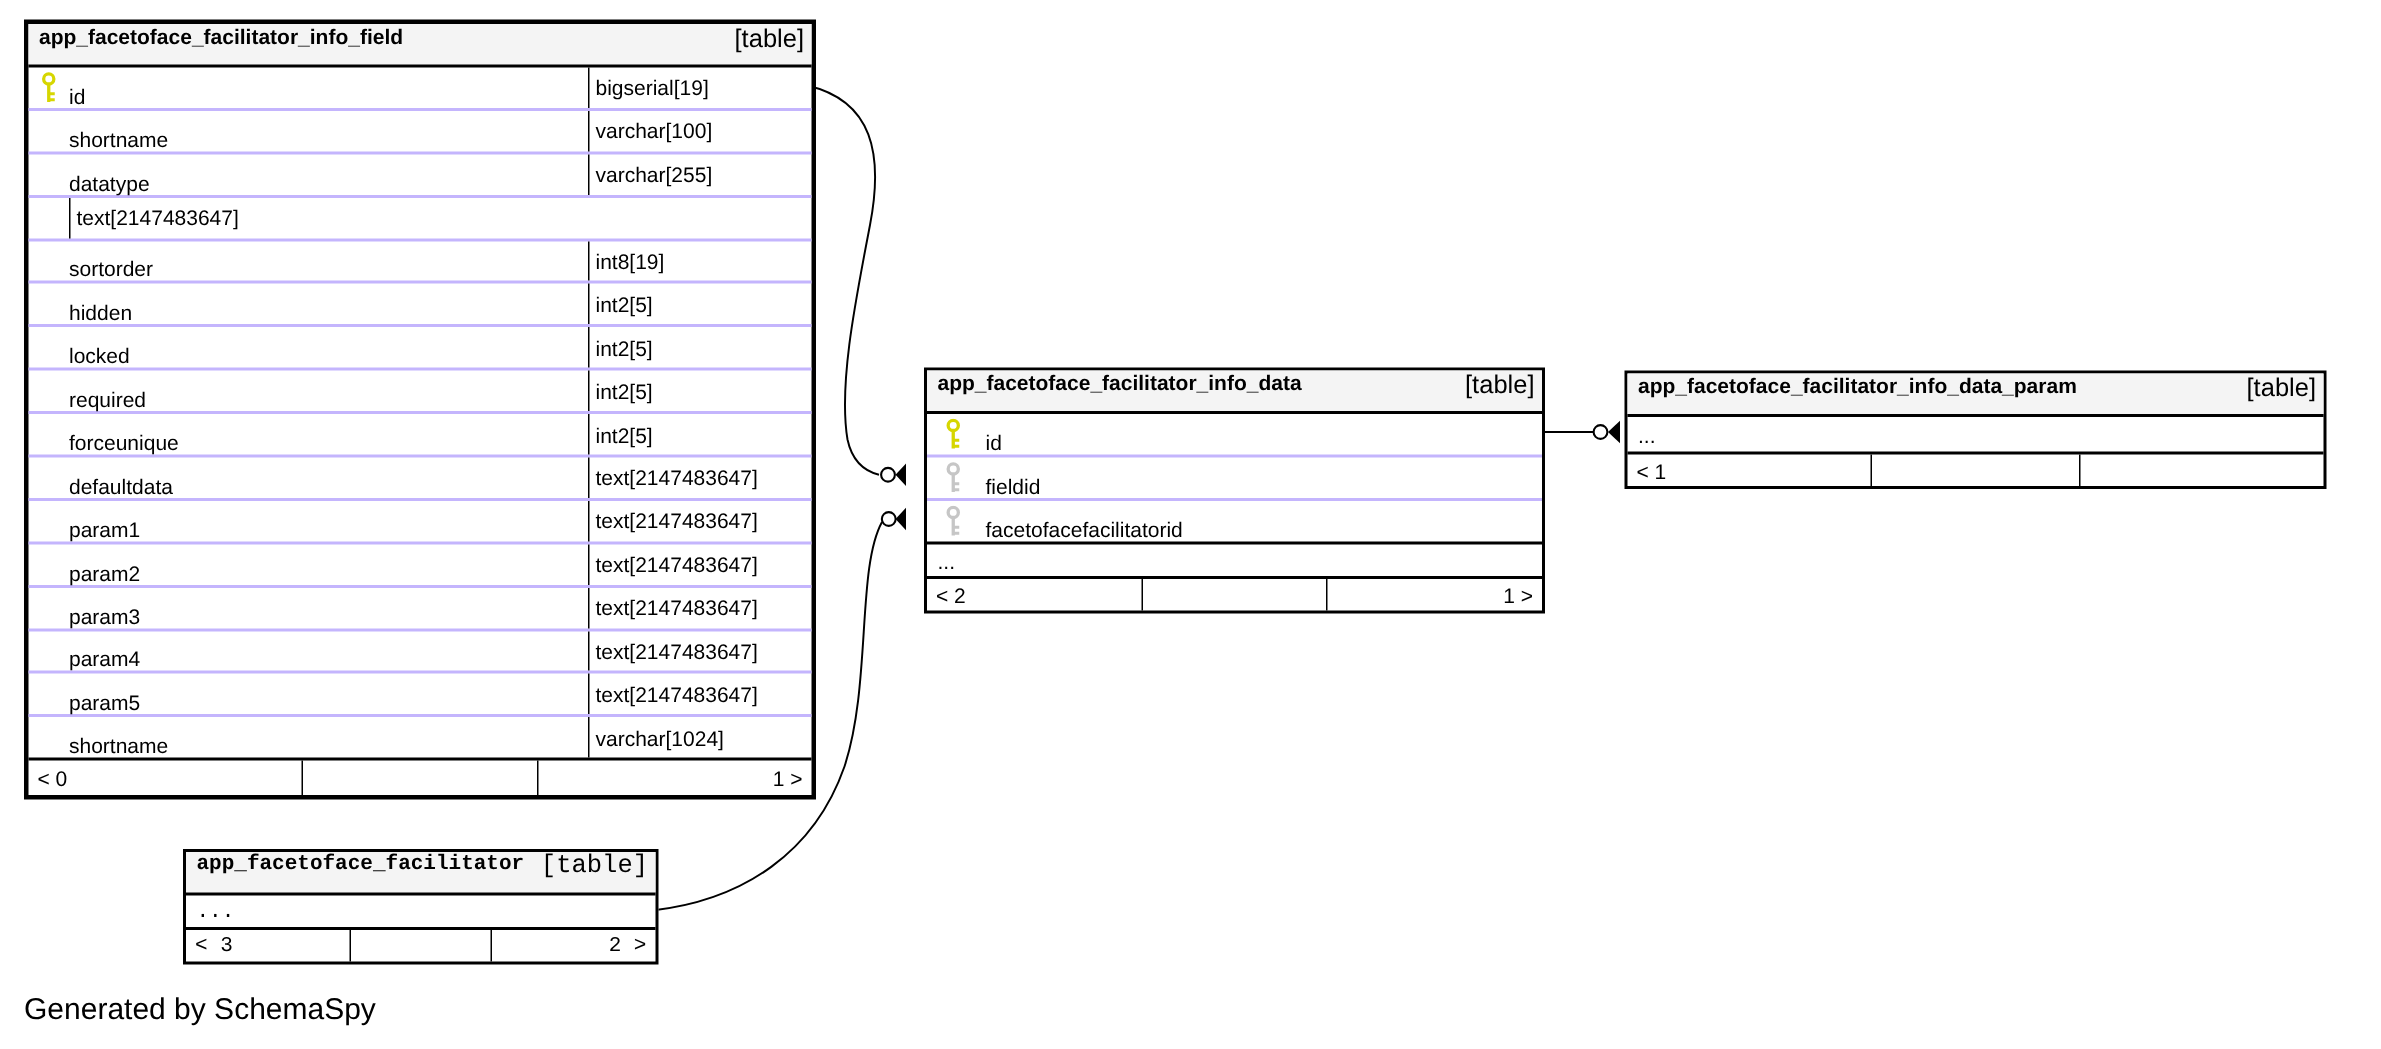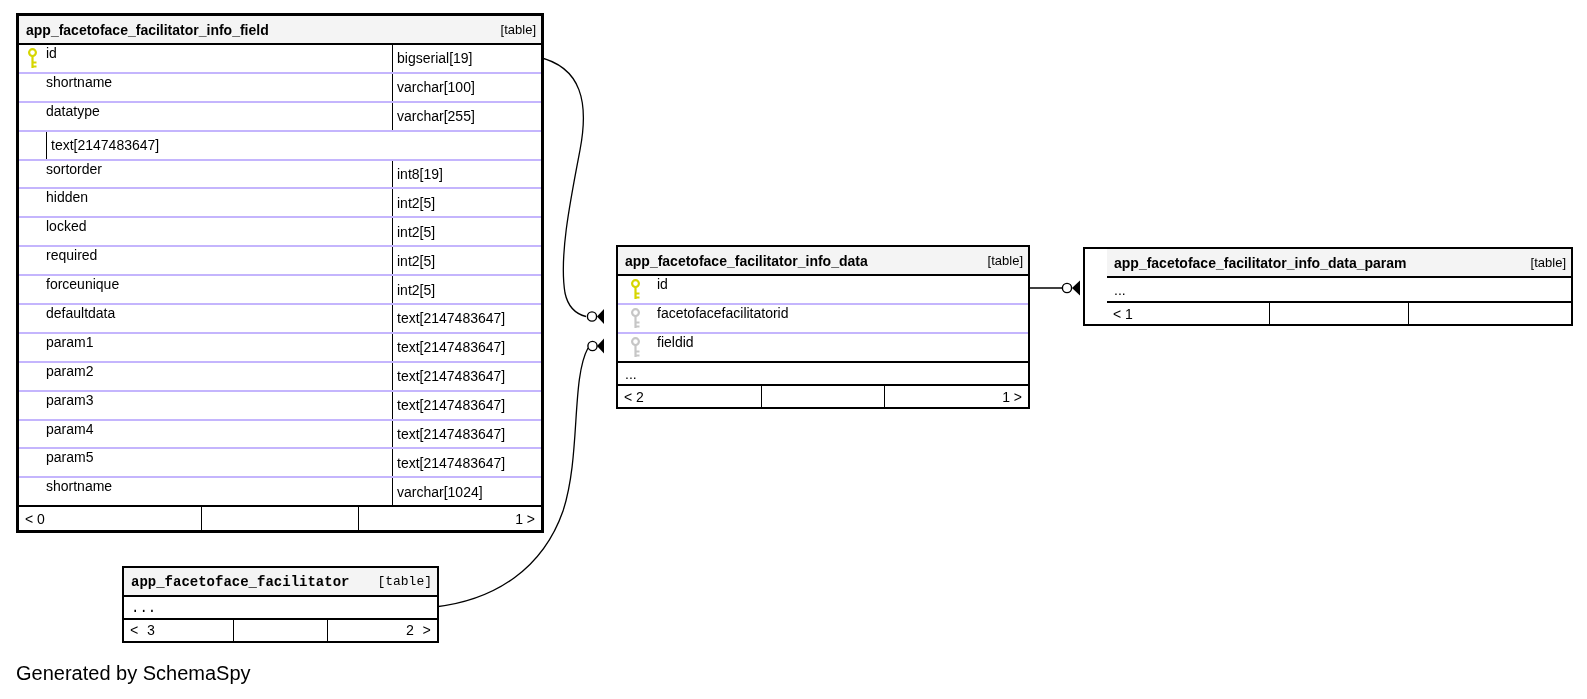--- a/index.html
+++ b/index.html
@@ -6,26 +6,26 @@
   .canvas {
     position:relative; width:1587px; height:699px; background:#ffffff;
     font-family:"Liberation Sans", sans-serif; font-size:14px; color:#000;
     overflow:hidden;
   }
   svg.edges { position:absolute; left:0; top:0; width:1587px; height:699px; }
   .tbl { position:absolute; background:#fff; border:2px solid #000; }
   .tbl.t1 { border-width:3px; }
   .tbl > :not(:first-child) { border-top:2px solid #000; }
   .hdr {
-    display:flex; justify-content:space-between; align-items:center;
+    display:flex; justify-content:space-between; align-items:flex-start;
     background:#f4f4f4; height:27px; padding:0 5px 0 7px; box-sizing:border-box;
   }
   .hdr .title { font-weight:bold; font-size:14px; white-space:nowrap; }
-  .hdr .badge { font-size:13px; white-space:nowrap; }
-  .rows .row { display:flex; align-items:flex-start; height:27px; }
+  .hdr .badge { font-size:17px; white-space:nowrap; }
+  .rows .row { display:flex; align-items:flex-end; height:27px; }
   .t1 .rows .row { height:26.9px; }
   .rows .row + .row { border-top:2px solid #c4b5fd; }
   .keycell { width:13px; margin:0 6px 0 8px; flex:none; display:flex; align-items:center; height:100%; }
   .t2 .keycell { margin:0 14px 0 12px; }
   .nm { flex:1; white-space:nowrap; }
   .t1 .nm { flex:none; width:346px; }
   .tp {
     flex:1; align-self:stretch; display:flex; align-items:center;
     border-left:1px solid #000; padding-left:4px; white-space:nowrap;
   }
@@ -180,43 +180,43 @@
         </div>
         <div class="row">
           <span class="keycell">
             <svg width="12" height="21" viewBox="0 0 12 21">
               <circle cx="5.5" cy="4.6" r="3.4" fill="none" stroke="#c6c6c6" stroke-width="2.2"></circle>
               <line x1="5.5" y1="8" x2="5.5" y2="20" stroke="#c6c6c6" stroke-width="2.2"></line>
               <line x1="5.5" y1="14.5" x2="9.5" y2="14.5" stroke="#c6c6c6" stroke-width="2"></line>
               <line x1="5.5" y1="18.5" x2="9.5" y2="18.5" stroke="#c6c6c6" stroke-width="2"></line>
             </svg>
           </span>
-          <span class="nm">facetofacefacilitatorid</span>
+          <span class="nm">fieldid</span>
         </div>
         <div class="row">
           <span class="keycell">
             <svg width="12" height="21" viewBox="0 0 12 21">
               <circle cx="5.5" cy="4.6" r="3.4" fill="none" stroke="#c6c6c6" stroke-width="2.2"></circle>
               <line x1="5.5" y1="8" x2="5.5" y2="20" stroke="#c6c6c6" stroke-width="2.2"></line>
               <line x1="5.5" y1="14.5" x2="9.5" y2="14.5" stroke="#c6c6c6" stroke-width="2"></line>
               <line x1="5.5" y1="18.5" x2="9.5" y2="18.5" stroke="#c6c6c6" stroke-width="2"></line>
             </svg>
           </span>
-          <span class="nm">fieldid</span>
+          <span class="nm">facetofacefacilitatorid</span>
         </div>
       </div>
     <div class="more">...</div>
     <div class="ftr">
       <span class="fl">&lt; 2</span>
       <span class="fc"></span>
       <span class="fr">1 &gt;</span>
     </div>
   </div>
 
-  <div class="tbl t3" style="left:1083px; top:247px; width:464px;padding-left:22px;">
+  <div class="tbl t3" style="left:1083px; top:247px; width:464px;">
     <div class="hdr">
       <span class="title">app_facetoface_facilitator_info_data_param</span>
       <span class="badge">[table]</span>
     </div>
     <div class="more">...</div>
     <div class="ftr">
       <span class="fl">&lt; 1</span>
       <span class="fc"></span>
       <span class="fr"></span>
     </div>

